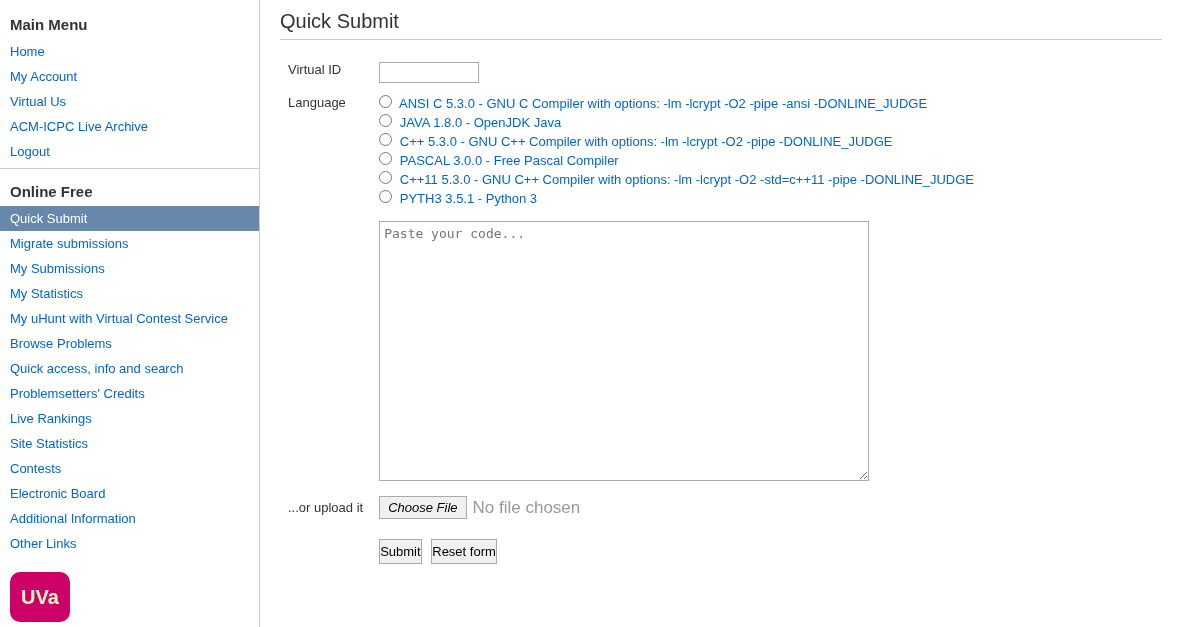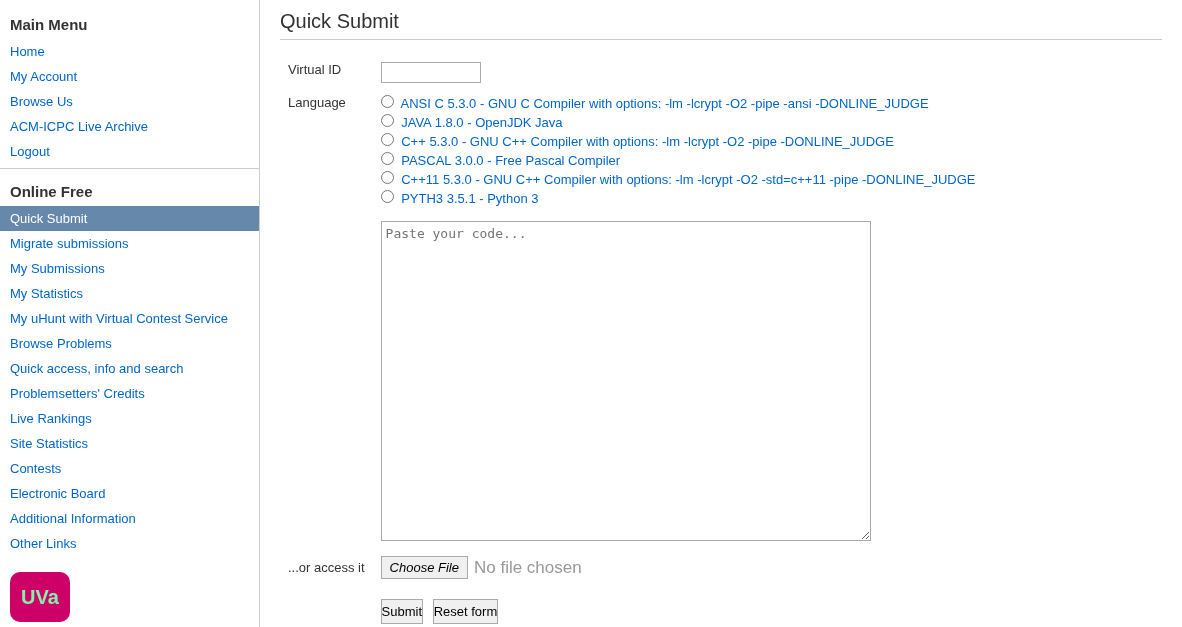--- a/index.html
+++ b/index.html
@@ -41,21 +41,21 @@
 
     .sidebar-section-title-online {
       font-size: 15px;
       font-weight: bold;
       color: #333;
       padding: 10px 10px 6px 10px;
     }
 
     .uva-badge {
       background: #cc0066;
-      color: #86efac;
+      color: #fef9c3;
       font-size: 20px;
       font-weight: bold;
       border-radius: 10px;
       width: 60px;
       height: 50px;
       display: flex;
       align-items: center;
       justify-content: center;
       margin: 10px 10px;
     }
@@ -106,21 +106,21 @@
       color: #0066cc;
       cursor: pointer;
     }
 
     .language-options input[type="radio"] {
       margin-right: 4px;
     }
 
     textarea#code-area {
       width: 490px;
-      height: 320px;
+      height: 260px;
       border: 1px solid #aaa;
       font-size: 13px;
       padding: 4px;
       resize: vertical;
       color: #999;
     }
 
     .upload-row td {
       vertical-align: middle;
     }
@@ -161,21 +161,21 @@
 </head>
 <body>
 
 <div id="sidebar">
 
   <div style="padding: 6px 0;">
     <div class="sidebar-section-title">Main Menu</div>
     <nav class="sidebar-nav">
       <a href="#">Home</a>
       <a href="#">My Account</a>
-      <a href="#">Browse Us</a>
+      <a href="#">Virtual Us</a>
       <a href="#">ACM-ICPC Live Archive</a>
       <a href="#">Logout</a>
     </nav>
     <hr class="sidebar-divider">
     <div class="sidebar-section-title-online">Online Free</div>
     <nav class="sidebar-nav">
       <a href="#" class="active">Quick Submit</a>
       <a href="#">Migrate submissions</a>
       <a href="#">My Submissions</a>
       <a href="#">My Statistics</a>
@@ -237,21 +237,21 @@
         </div>
       </td>
     </tr>
     <tr>
       <td class="form-label"></td>
       <td>
         <textarea id="code-area" placeholder="Paste your code..." style=""></textarea>
       </td>
     </tr>
     <tr class="upload-row">
-      <td class="form-label">...or access it</td>
+      <td class="form-label">...or upload it</td>
       <td>
         <div class="file-input-wrapper">
 
           <button class="choose-file-btn">Choose File</button>
           <span class="no-file-label">No file chosen</span>
         </div>
       </td>
     </tr>
     <tr>
       <td></td>

